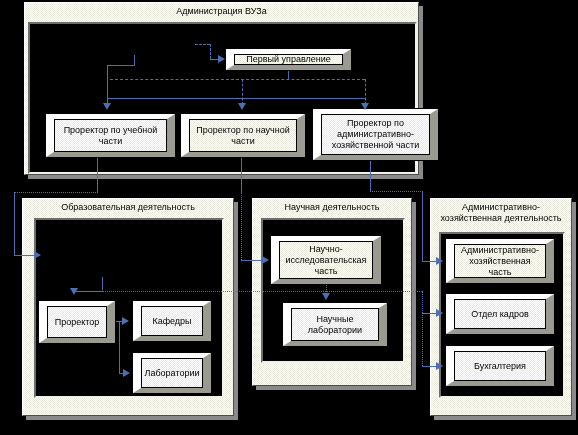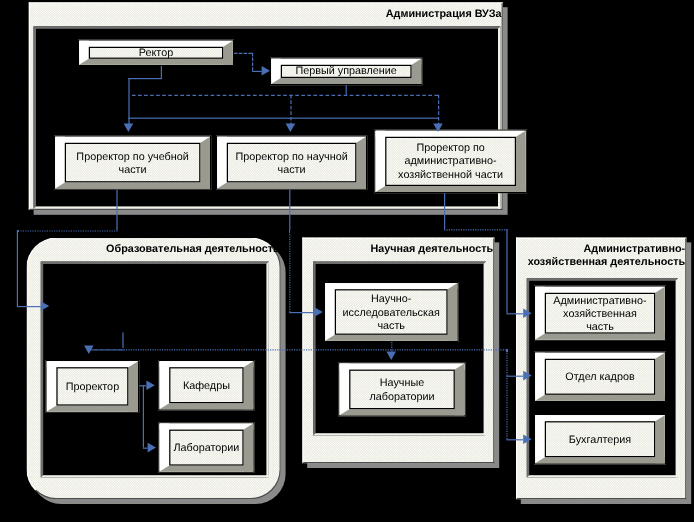--- a/index.html
+++ b/index.html
@@ -25,24 +25,23 @@
     position:absolute;
     border-top:1px solid #ffffff;
     border-left:1px solid #ffffff;
     border-right:1px solid #4d4d4d;
     border-bottom:1px solid #4d4d4d;
     box-shadow:4px 4px 0 0 #8a8a8a;
     box-sizing:border-box;
   }
   .panel-title{
     position:absolute;left:0;right:0;top:3px;
-    text-align:right;color:#000;
+    text-align:center;color:#000;
     font-size:9px;line-height:11px;
     white-space:pre-line;
-    font-weight:bold;
   }
   
   .well{
     position:absolute;
     background:#000;
     border-top:2px solid #6e6e6e;
     border-left:2px solid #6e6e6e;
     border-right:2px solid #f2f2ea;
     border-bottom:2px solid #f2f2ea;
     box-sizing:border-box;
@@ -97,25 +96,20 @@
 </head>
 <body>
 
 <div id="stage">
 
   <div class="panel dither" style="left:24px;top:2px;width:395px;height:173px;">
     <div class="panel-title">Администрация ВУЗа</div>
     <div class="well" style="left:3px;top:19px;width:389px;height:152px;"></div>
   </div>
 
-  <div class="node" style="left:65px;top:33px;width:130px;height:22px;">
-    <div class="inner dither"></div>
-    <div class="face dither"></div>
-    <div class="lbl">Ректор</div>
-  </div>
 
   <div class="node" style="left:225px;top:48px;width:127px;height:23px;">
     <div class="inner dither"></div>
     <div class="face dither"></div>
     <div class="lbl">Первый управление</div>
   </div>
 
   <div class="node" style="left:45px;top:113px;width:131px;height:45px;">
     <div class="inner dither"></div>
     <div class="face dither"></div>
@@ -149,21 +143,21 @@
   <div class="arrow-d" style="left:103px;top:103px;"></div>
 
   <div class="seg v-solid" style="left:288px;top:71px;height:8px;"></div>
   <div class="seg h-dash" style="left:110px;top:79px;width:255px;"></div>
   <div class="seg v-dash" style="left:242px;top:79px;height:26px;"></div>
   <div class="arrow-d" style="left:238px;top:103px;"></div>
   <div class="seg v-dash" style="left:365px;top:79px;height:26px;"></div>
   <div class="arrow-d" style="left:361px;top:103px;"></div>
   <div class="seg h-solid" style="left:107px;top:98px;width:258px;"></div>
 
-  <div class="panel dither" style="left:22px;top:198px;width:212px;height:218px;border-radius:25px;">
+  <div class="panel dither" style="left:22px;top:198px;width:212px;height:218px;">
     <div class="panel-title">Образовательная деятельность</div>
     <div class="well" style="left:11px;top:19px;width:190px;height:180px;"></div>
   </div>
 
 
   <div class="node" style="left:38px;top:300px;width:78px;height:44px;">
     <div class="inner dither"></div>
     <div class="face dither"></div>
     <div class="lbl">Проректор</div>
   </div>

